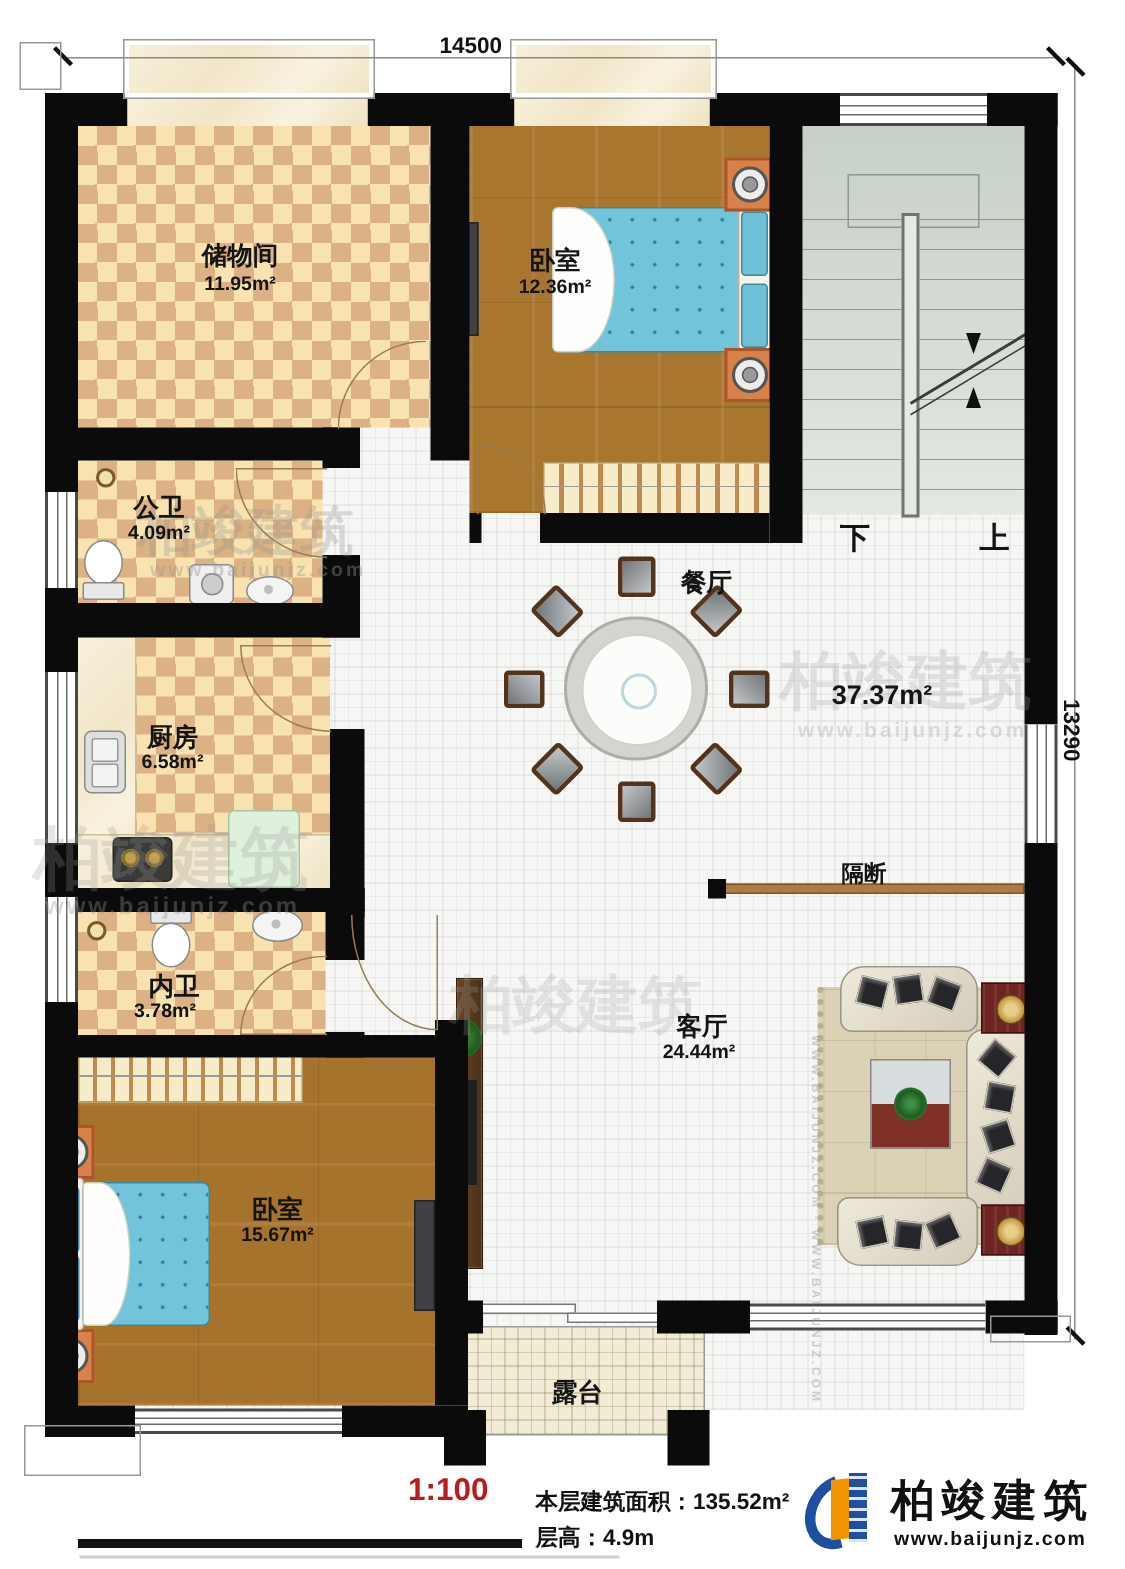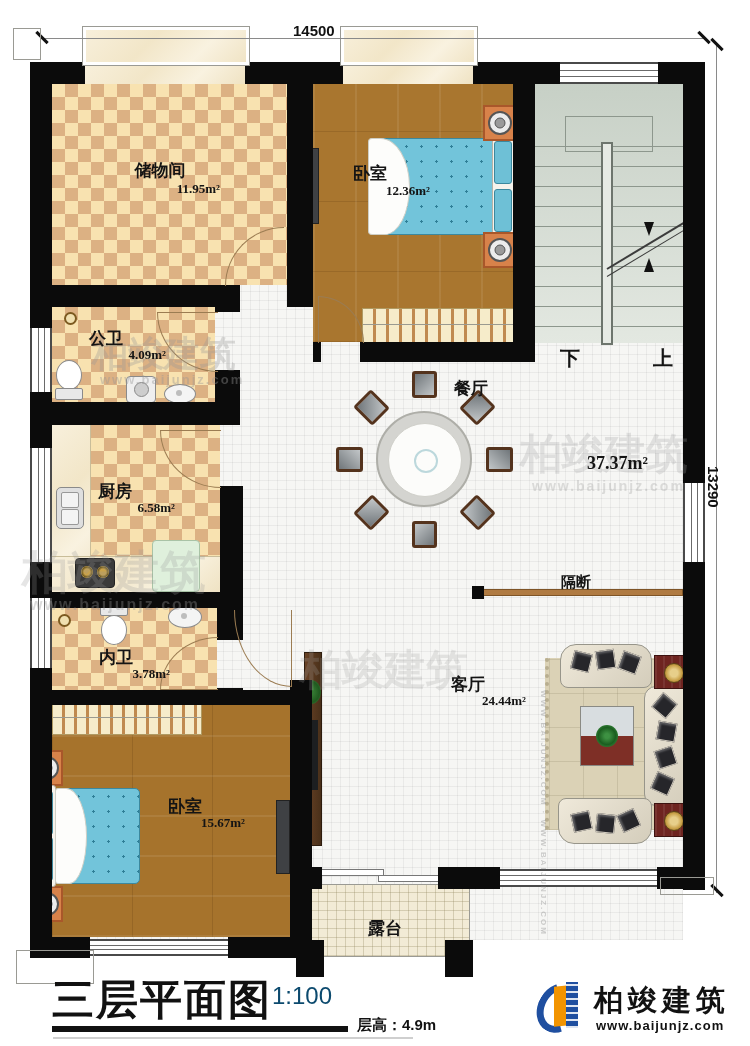--- a/index.html
+++ b/index.html
@@ -29,21 +29,21 @@
   
   .win-v{background:#fff;border-left:2px solid #4a4a4a;border-right:2px solid #4a4a4a;}
   .win-v::before,.win-v::after{content:"";position:absolute;top:0;bottom:0;width:1px;background:#6a6a6a;}
   .win-v::before{left:32%;} .win-v::after{left:64%;}
   .win-h{background:#fff;border-top:2px solid #4a4a4a;border-bottom:2px solid #4a4a4a;}
   .win-h::before,.win-h::after{content:"";position:absolute;left:0;right:0;height:1px;background:#6a6a6a;}
   .win-h::before{top:32%;} .win-h::after{top:64%;}
   .bay{border:1px solid #9a9a94;box-shadow:inset 0 0 0 3px #fff;}
   
   .rname{color:#141414;font-weight:bold;font-size:17px;text-align:center;white-space:nowrap;}
-  .rarea{color:#141414;font-weight:bold;font-size:13px;text-align:right;white-space:nowrap;font-family:Liberation Serif, serif;}
+  .rarea{color:#141414;font-weight:bold;font-size:13px;text-align:center;white-space:nowrap;}
   .dim{color:#111;font-weight:bold;font-size:15px;white-space:nowrap;}
   .arc{border:1.6px solid #9b7c52;background:transparent;}
   .stand{background:#d8824a;border:2px solid #a9572a;}
   .stand .lampc{position:absolute;left:50%;top:50%;width:20px;height:20px;transform:translate(-50%,-50%);
     border-radius:50%;background:#ececec;border:2px solid #555;}
   .stand .lampc::after{content:"";position:absolute;left:50%;top:50%;width:9px;height:9px;transform:translate(-50%,-50%);
     border-radius:50%;background:#9a9a9a;border:1px solid #555;}
   .pillow{background:#26262a;border:1px solid #cfc9bd;box-shadow:inset 2px 2px 2px rgba(255,255,255,.25);}
   .chair{width:25px;height:27px;background:linear-gradient(135deg,#c2c6c8,#70767a);
     border:3px solid #54331d;border-radius:3px;box-sizing:border-box;}
@@ -297,24 +297,26 @@
   <div class="abs dim" style="left:293px;top:22px;">14500</div>
   <div class="abs" style="left:716px;top:45px;width:1px;height:848px;background:#8a8a8a;"></div>
   <div class="abs tick" style="left:709px;top:43px;"></div>
   <div class="abs tick" style="left:709px;top:889px;"></div>
   <div class="abs dim" style="left:722px;top:466px;transform:rotate(90deg);transform-origin:left top;">13290</div>
 
   <div class="abs bracket" style="left:13px;top:28px;width:26px;height:30px;"></div>
   <div class="abs bracket" style="left:16px;top:950px;width:76px;height:32px;"></div>
   <div class="abs bracket" style="left:660px;top:877px;width:52px;height:16px;"></div>
 
-  <div class="abs" style="left:52px;top:972px;font-size:42px;font-weight:bold;color:#111;letter-spacing:2px;">三层平面图</div>
-  <div class="abs" style="left:272px;top:982px;font-size:24px;font-weight:normal;color:#0c4a6e;">1:100</div>
+  <div class="abs" style="left:272px;top:982px;font-size:21px;font-weight:bold;color:#b91c1c;">1:100</div>
   <div class="abs" style="left:52px;top:1026px;width:296px;height:6px;background:#111;"></div>
   <div class="abs" style="left:53px;top:1037px;width:360px;height:2px;background:#cfcfcf;"></div>
+  <div class="abs" style="left:357px;top:992px;font-size:15px;font-weight:bold;color:#111;">
+    <span>本层建筑面积：</span><span>135.52m²</span>
+  </div>
   <div class="abs" style="left:357px;top:1016px;font-size:15px;font-weight:bold;color:#111;">
     <span>层高：</span><span>4.9m</span>
   </div>
 
   <div class="abs" style="left:536px;top:976px;width:52px;height:62px;">
     <div class="abs" style="left:2px;top:6px;width:42px;height:52px;border:7px solid #1f4fa0;border-top-color:transparent;border-right-color:transparent;border-radius:50%;transform:rotate(30deg);box-sizing:border-box;"></div>
     <div class="abs" style="left:18px;top:10px;width:15px;height:40px;background:#f29400;transform:skewY(-6deg);"></div>
     <div class="abs" style="left:30px;top:6px;width:12px;height:46px;background:#1f4fa0;
          background-image:repeating-linear-gradient(0deg,rgba(255,255,255,.85) 0 2px,transparent 2px 7px);"></div>
   </div>

